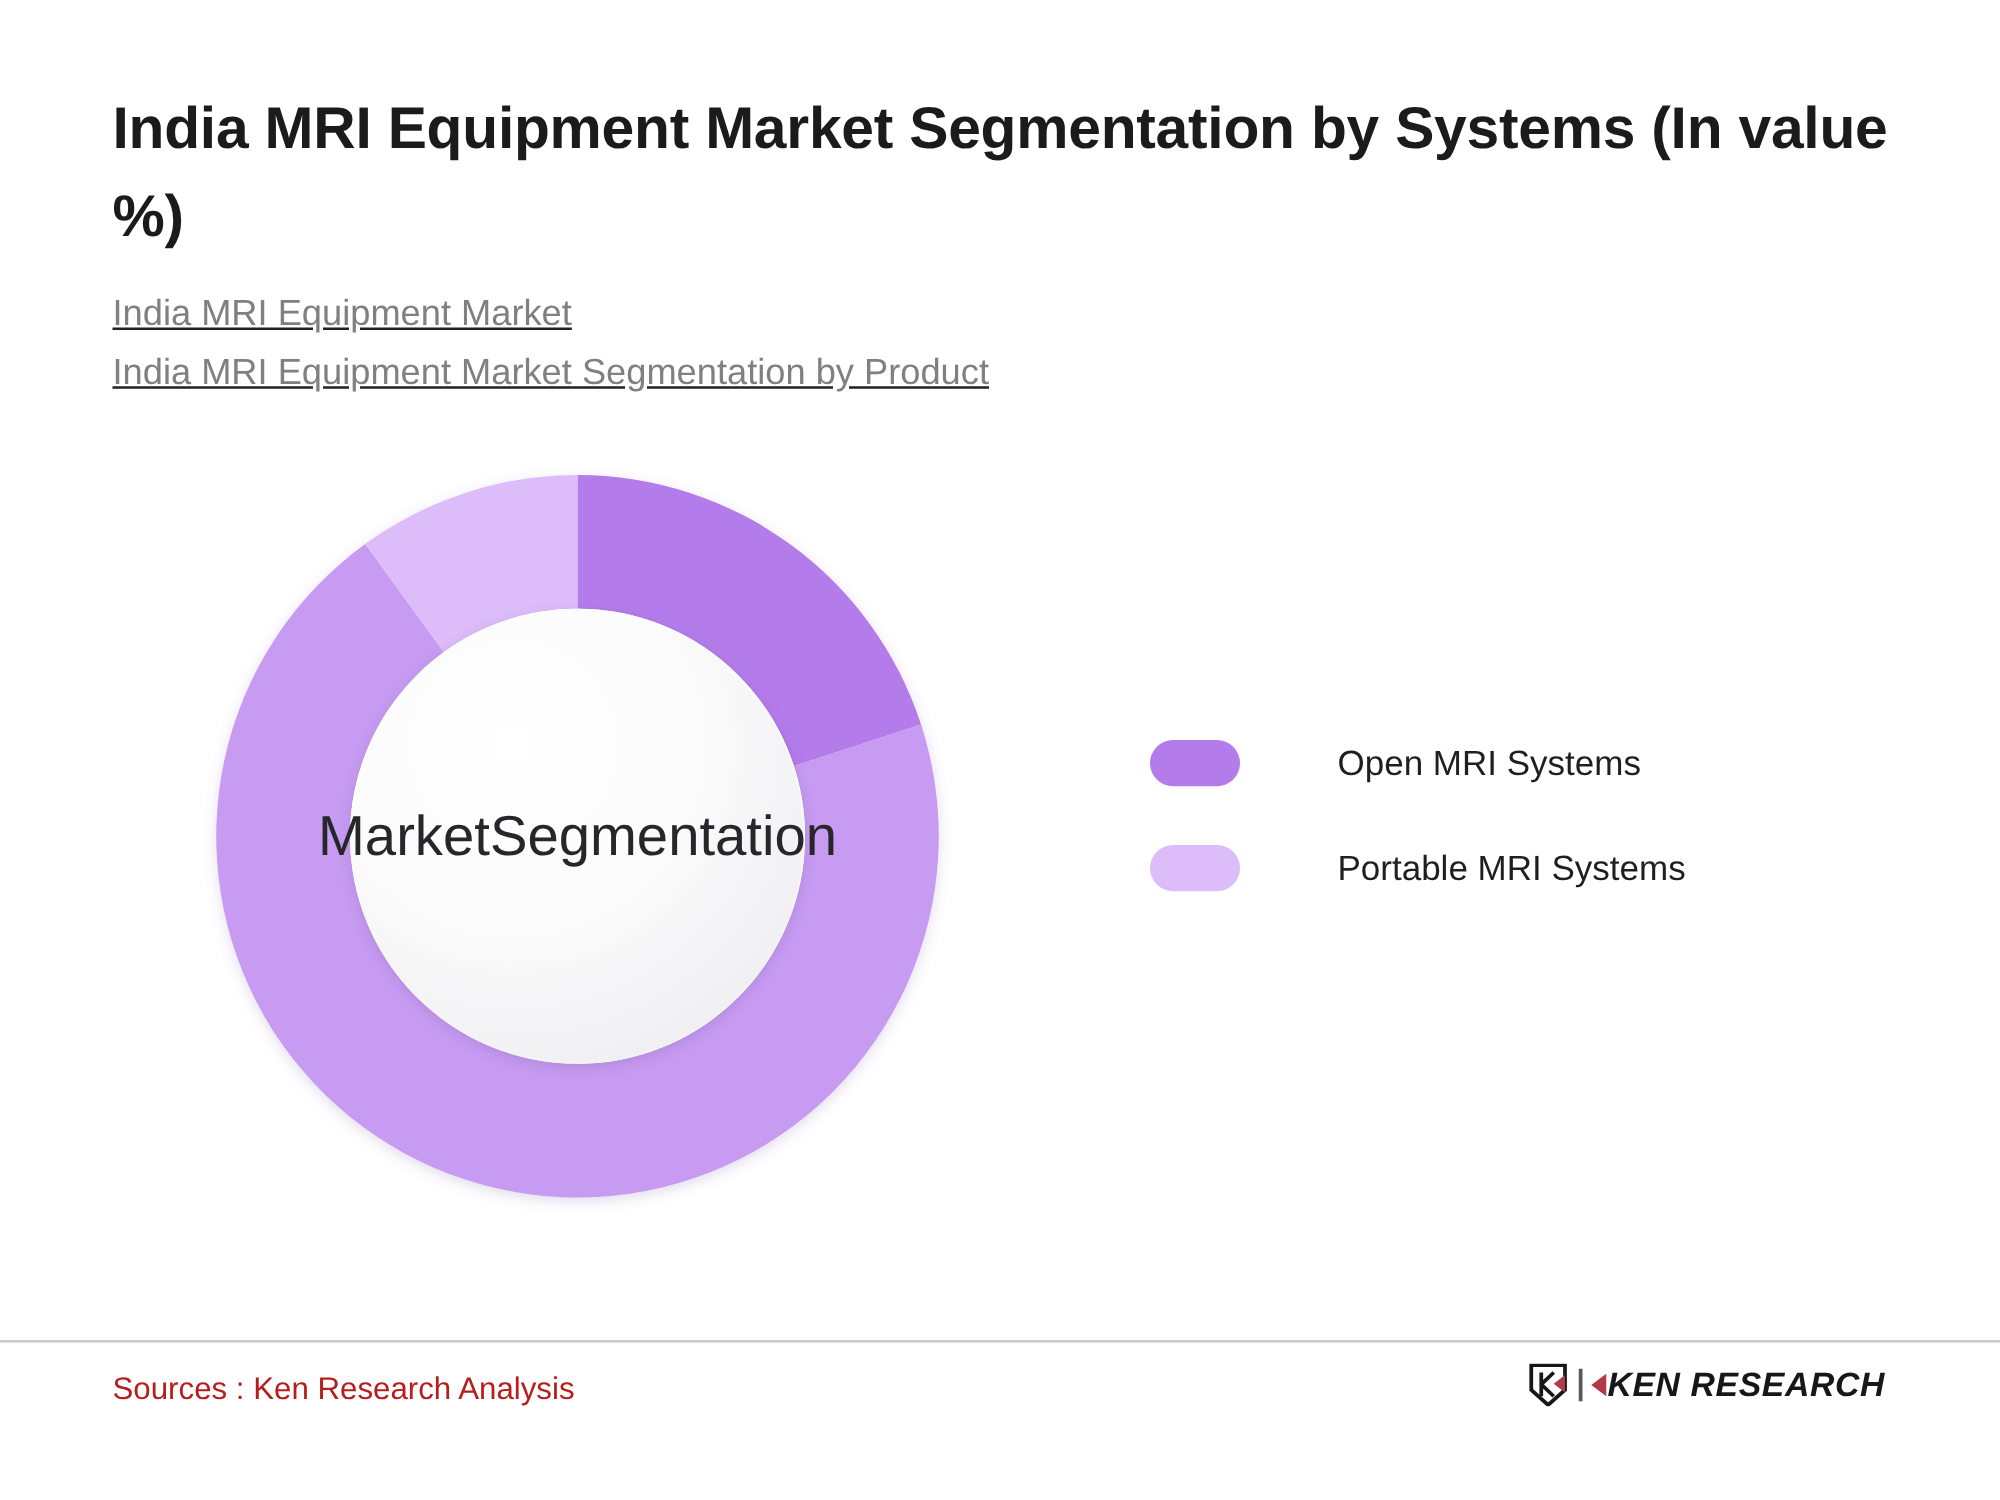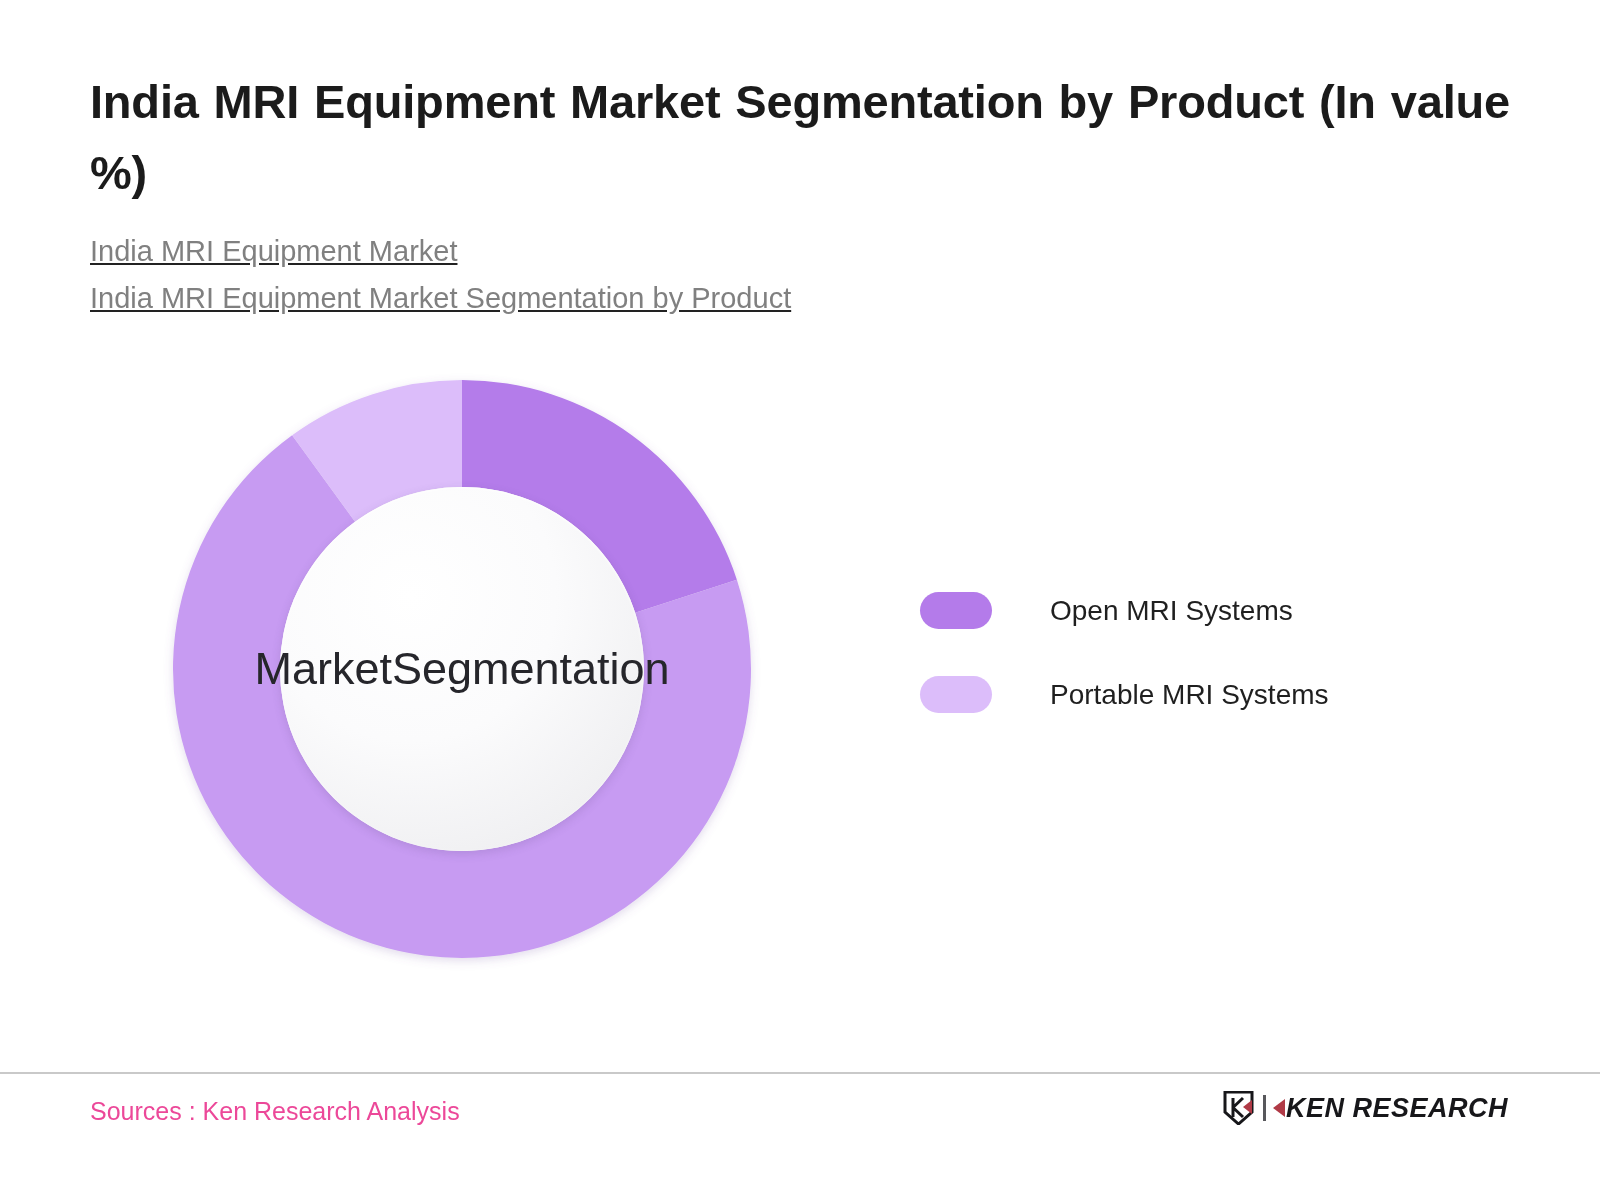--- a/index.html
+++ b/index.html
@@ -108,42 +108,42 @@
     margin-bottom: 47px;
   }
   .legend-row:last-child { margin-bottom: 0; }
   .legend-swatch {
     width: 72px;
     height: 37px;
     border-radius: 19px;
     flex: 0 0 auto;
   }
   .legend-label {
-    margin-left: 58px;
+    margin-left: 78px;
     font-size: 28px;
     color: #1f1f1f;
     white-space: nowrap;
     text-align: center;
   }
 
   
   .footer-divider {
     position: absolute;
     left: 0px;
     top: 1072px;
     width: 1600px;
     height: 2px;
     background: #c9c9c9;
   }
   .footer-source {
     position: absolute;
     left: 90px;
     top: 1097px;
     font-size: 25px;
-    color: #ec4899;
+    color: #b91c1c;
     white-space: nowrap;
     text-align: center;
   }
   .logo {
     position: absolute;
     right: 92px;
     top: 1090px;
     display: flex;
     align-items: center;
     height: 36px;
@@ -178,21 +178,21 @@
     color: #17171a;
     line-height: 1;
     white-space: nowrap;
   }
 </style>
 </head>
 <body>
 
 <div class="page">
 
-  <div class="title">India MRI Equipment Market Segmentation by Product (In value %)</div>
+  <div class="title">India MRI Equipment Market Segmentation by Systems (In value %)</div>
 
   <div class="subtitle-block">
     <div class="subtitle">India MRI Equipment Market</div>
     <div class="subtitle">India MRI Equipment Market Segmentation by Product</div>
   </div>
 
   <div class="chart-area">
     <div class="donut-wrap">
       <svg class="donut-svg" viewBox="0 0 578 578">
         <defs>

